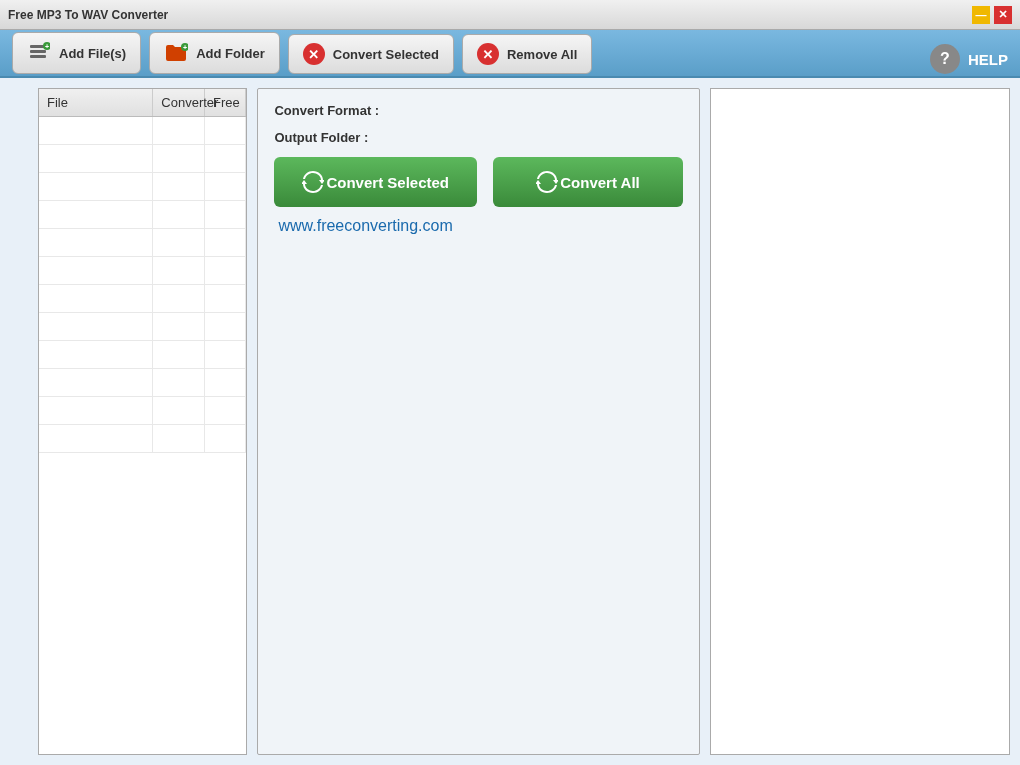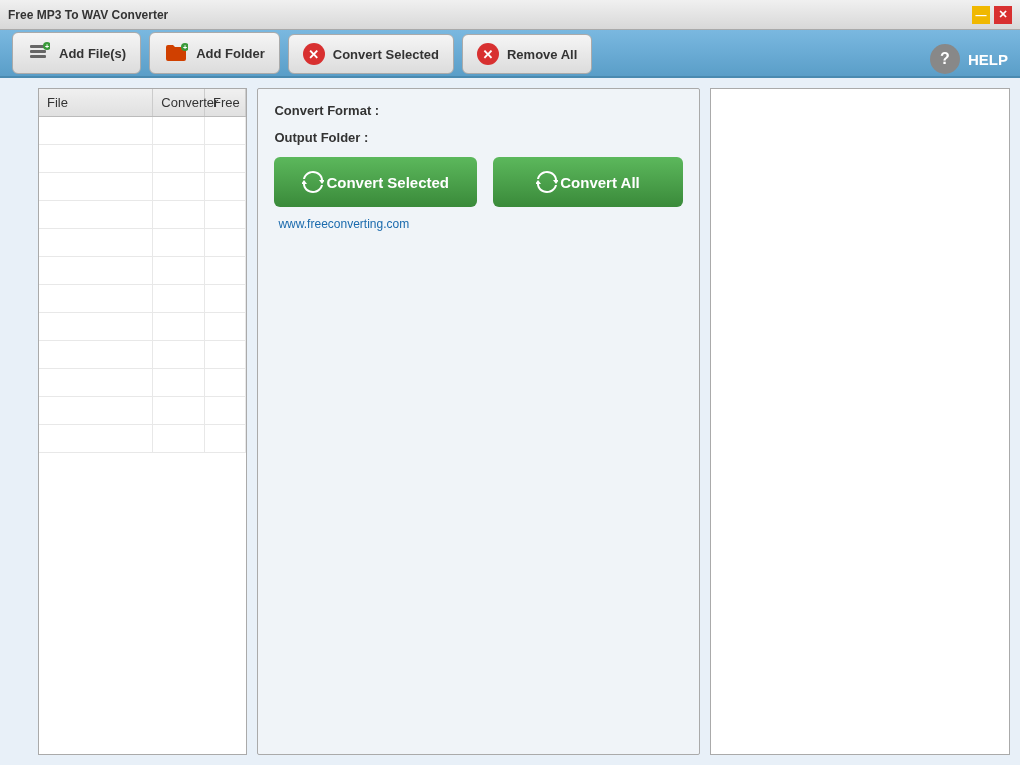--- a/index.html
+++ b/index.html
@@ -262,21 +262,21 @@
       height: 22px;
       display: flex;
       align-items: center;
       justify-content: center;
     }
 
     
     #footer-link {
       color: #1a6aad;
       text-decoration: none;
-      font-size: 12px;
+      font-size: 16px;
       padding: 4px 0 8px 4px;
       display: block;
     }
 
     
     #right-panel {
       width: 300px;
       background: white;
       border: 1px solid #aaa;
     }

